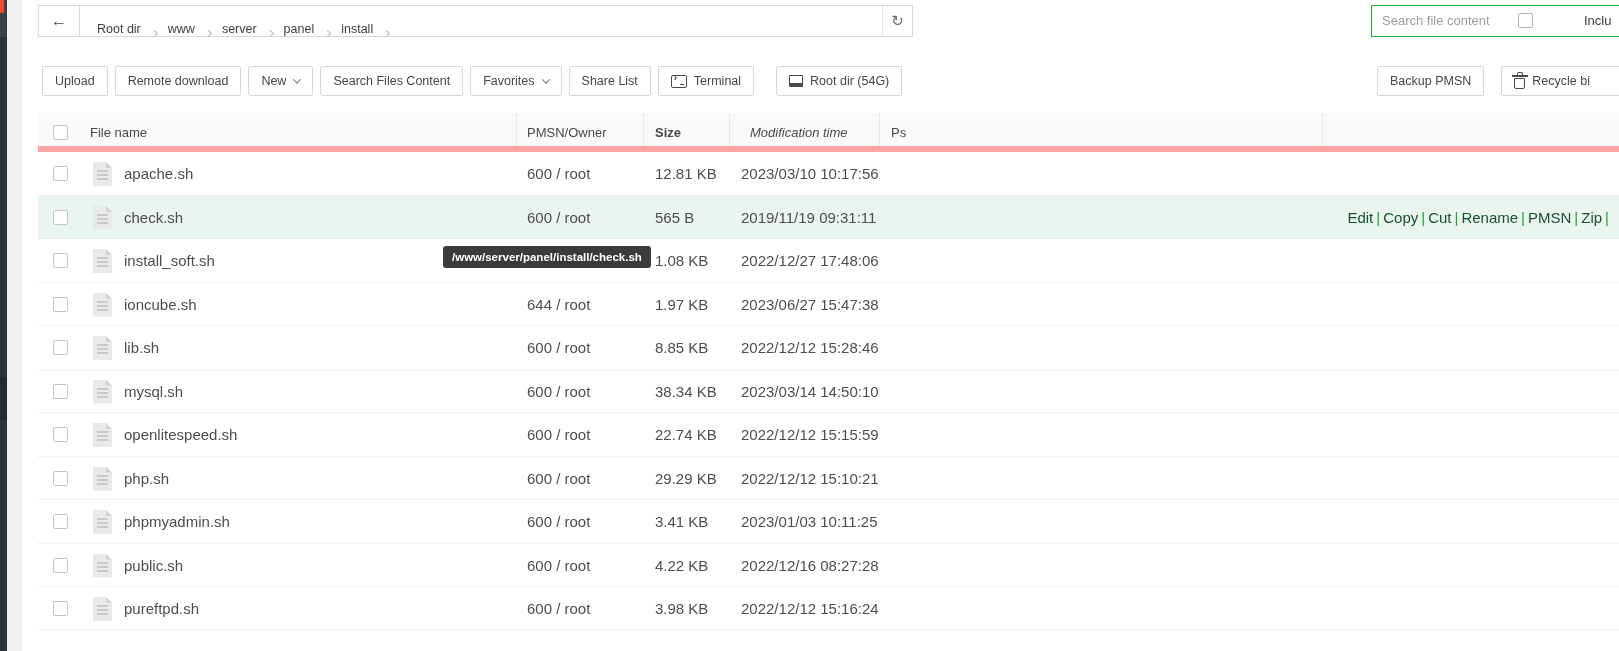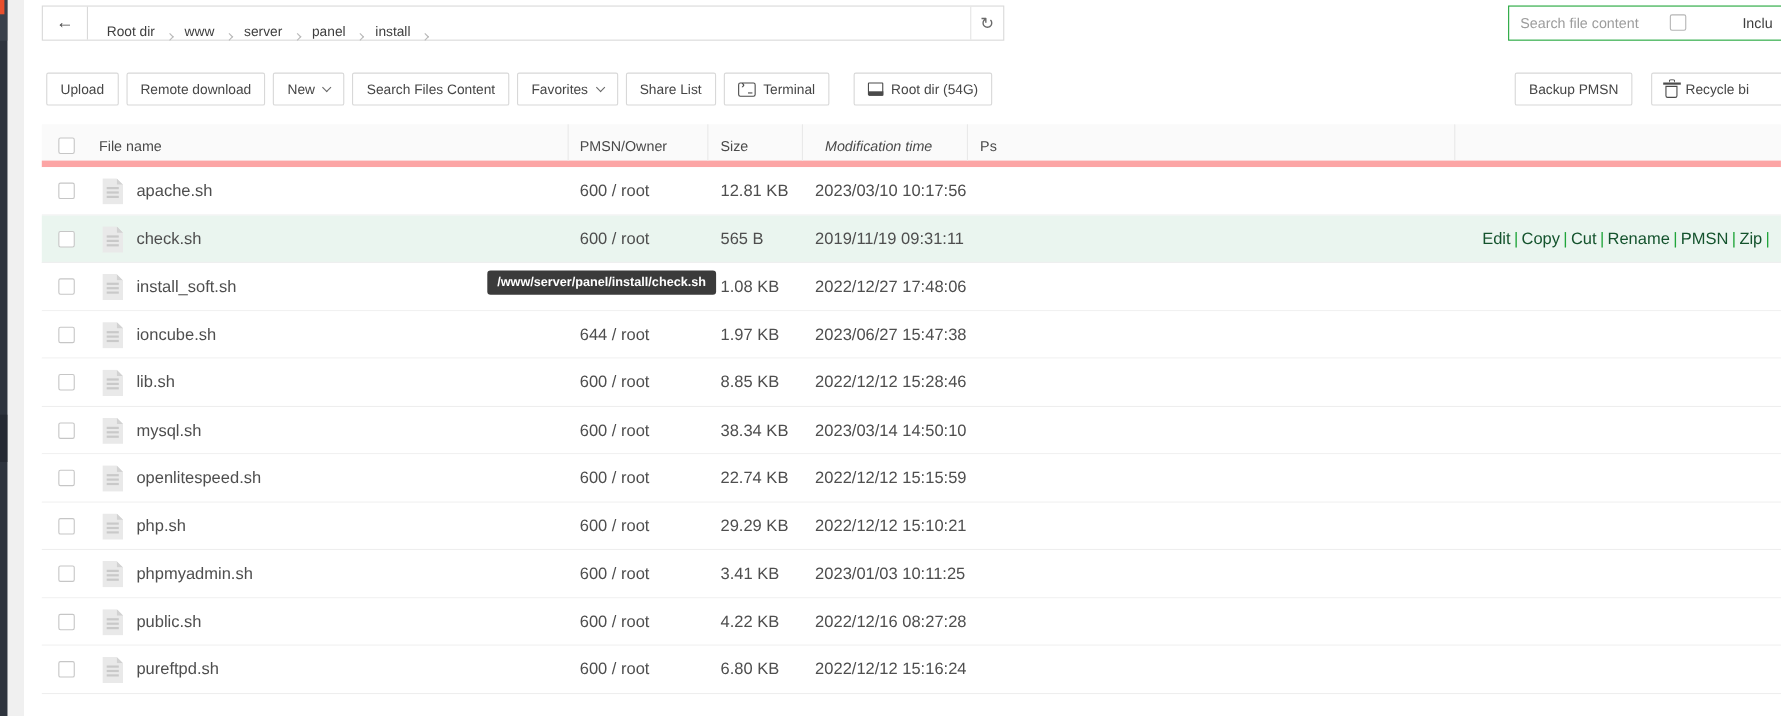--- a/index.html
+++ b/index.html
@@ -45,21 +45,21 @@
   .trash-icon { width:11px; height:11px; border:1.5px solid #4a4a4a; border-top-width:1.5px; border-radius:0 0 2px 2px; position:relative; margin-top:4px; flex:0 0 auto; }
   .trash-icon::before { content:""; position:absolute; left:-3.5px; right:-3.5px; top:-3.5px; height:1.5px; background:#4a4a4a; }
   .trash-icon::after { content:""; position:absolute; left:1.5px; top:-6.5px; width:4px; height:2px; border:1.5px solid #4a4a4a; border-bottom:none; border-radius:2px 2px 0 0; }
 
   
   .thead { position:absolute; left:16px; right:0; top:113px; height:39px; background:#fafafa; border-bottom:6px solid #fca5a5; font-size:13px; color:#4a4a4a; }
   .thead .hcell { position:absolute; top:0; line-height:39px; }
   .h-check { left:15px; top:12px; }
   .h-name  { left:52px; }
   .h-owner { left:489px; }
-  .h-size  { left:617px; }
+  .h-size  { left:617px;font-weight:bold; }
   .h-time  { left:712px;font-style:italic; }
   .h-ps    { left:853px; }
   .hsep { position:absolute; top:0; bottom:0; width:1px; background:#e9e9e9; }
   .hsep1{left:478px}.hsep2{left:605px}.hsep3{left:691px}.hsep4{left:841px}.hsep5{left:1284px}
 
   .tbody { position:absolute; left:16px; right:0; top:152px; }
   .row { position:relative; height:43.5px; border-bottom:1px solid #eeeeee; background:#fff; }
   .row.selected { background:#eaf5ef; }
   .cell { position:absolute; top:0; line-height:43.5px; font-size:15px; color:#4e4e4e; white-space:nowrap; }
   .c-name  { left:86px; cursor:pointer; }
@@ -305,21 +305,21 @@
   </div>
 
   <div class="row">
     <span class="cb"></span>
     <span class="file-icon">
           <span class="fold"></span>
           <span class="lines"></span>
         </span>
     <span class="cell c-name">pureftpd.sh</span>
     <span class="cell c-owner">600 / root</span>
-    <span class="cell c-size">6.80 KB</span>
+    <span class="cell c-size">3.98 KB</span>
     <span class="cell c-time">2022/12/12 15:16:24</span>
     <span class="cell c-actions"></span>
   </div>
 </div>
 
   <div class="tooltip">/www/server/panel/install/check.sh</div>
 
 </div>
 
 </body></html>

